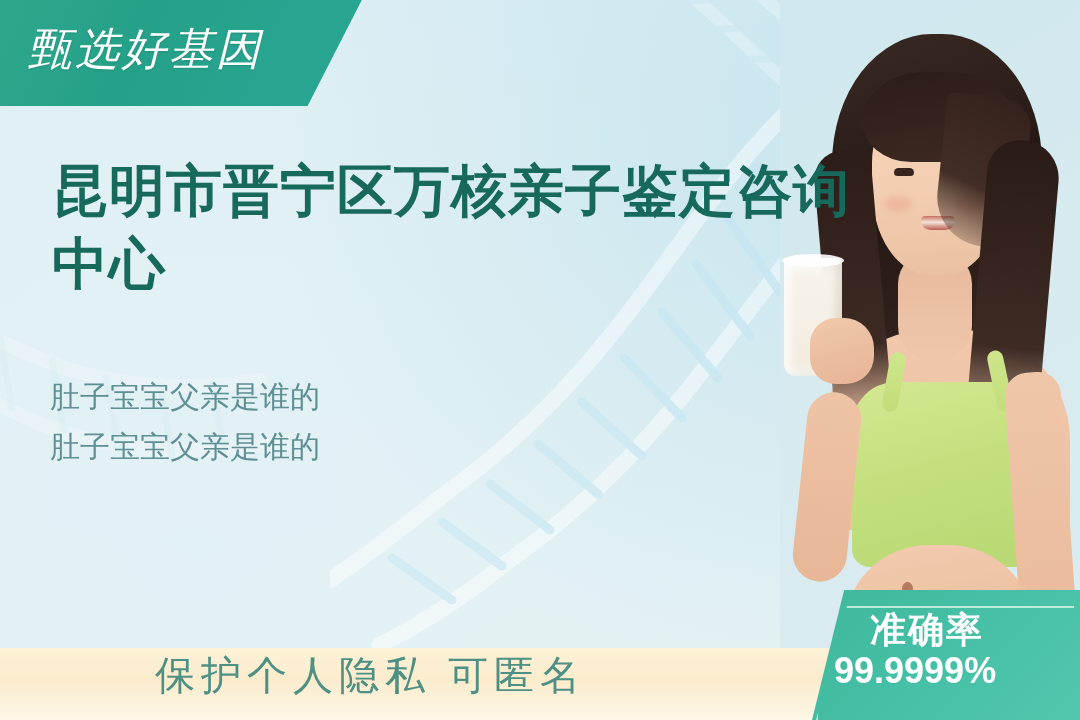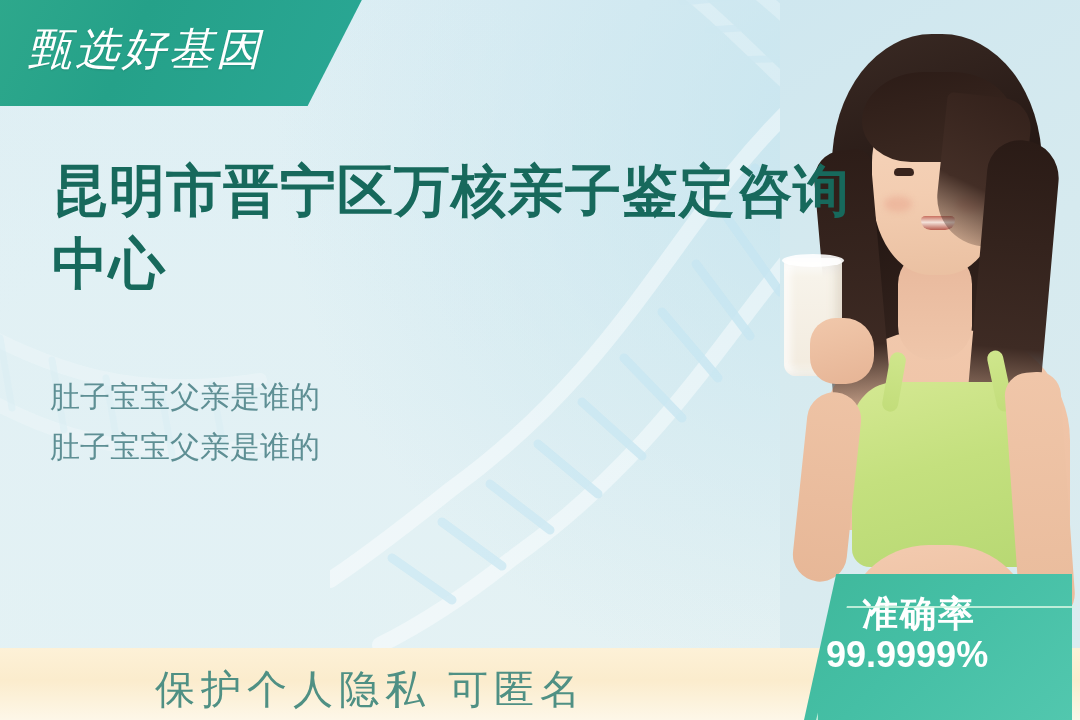--- a/index.html
+++ b/index.html
@@ -310,34 +310,34 @@
     position: absolute;
     left: 0;
     bottom: 0;
     width: 1080px;
     height: 72px;
     background: linear-gradient(180deg, #fdf1d7 0%, #fbeccd 45%, #fdf7e8 100%);
   }
   .strip-text {
     position: absolute;
     left: 155px;
-    top: 14px;
+    top: 0;
     color: #4f9084;
     font-size: 40px;
     letter-spacing: 6px;
     white-space: pre;
   }
 
   
   .badge {
     position: absolute;
-    right: 8px;
+    right: 0;
     bottom: 0;
     width: 268px;
-    height: 146px;
+    height: 130px;
     background: linear-gradient(135deg, #3fb89b 0%, #45bfa5 45%, #52c7ae 100%);
     clip-path: polygon(12% 0, 100% 0, 100% 100%, 0 100%);
     border-top-left-radius: 22px;
   }
   .badge-outline {
     position: absolute;
     right: 6px;
     bottom: 0;
     width: 256px;
     height: 112px;

